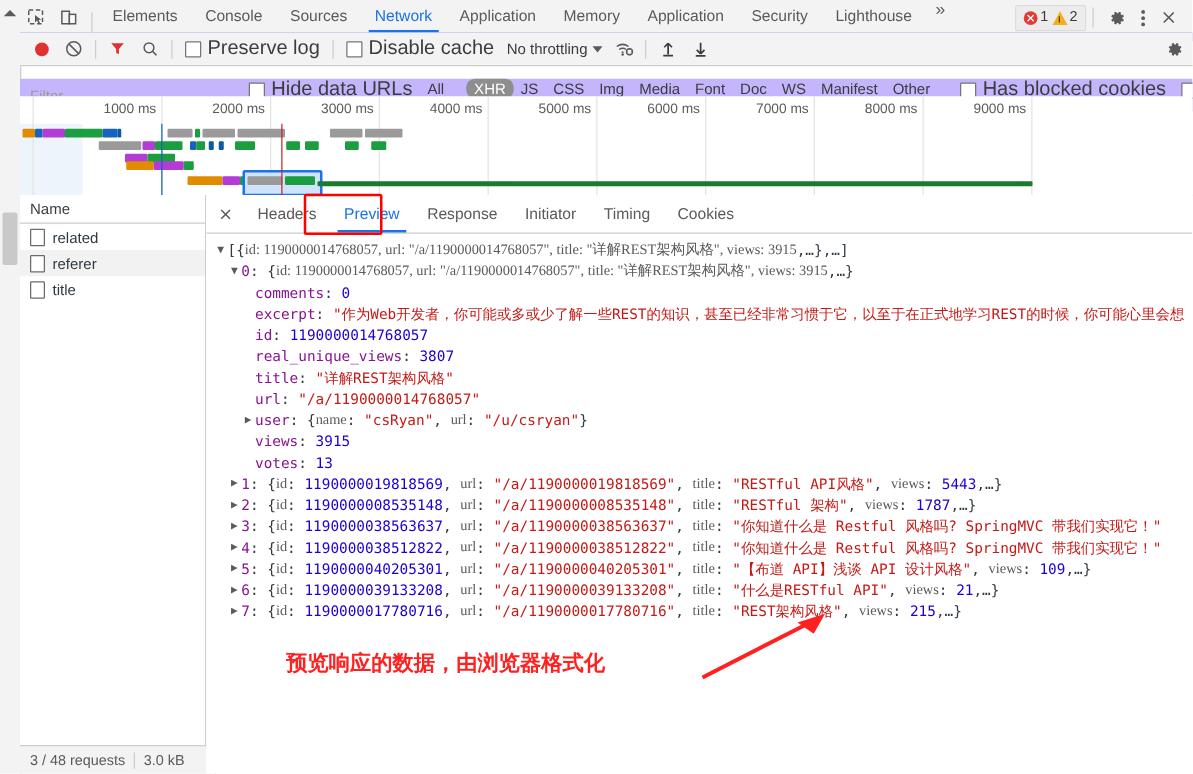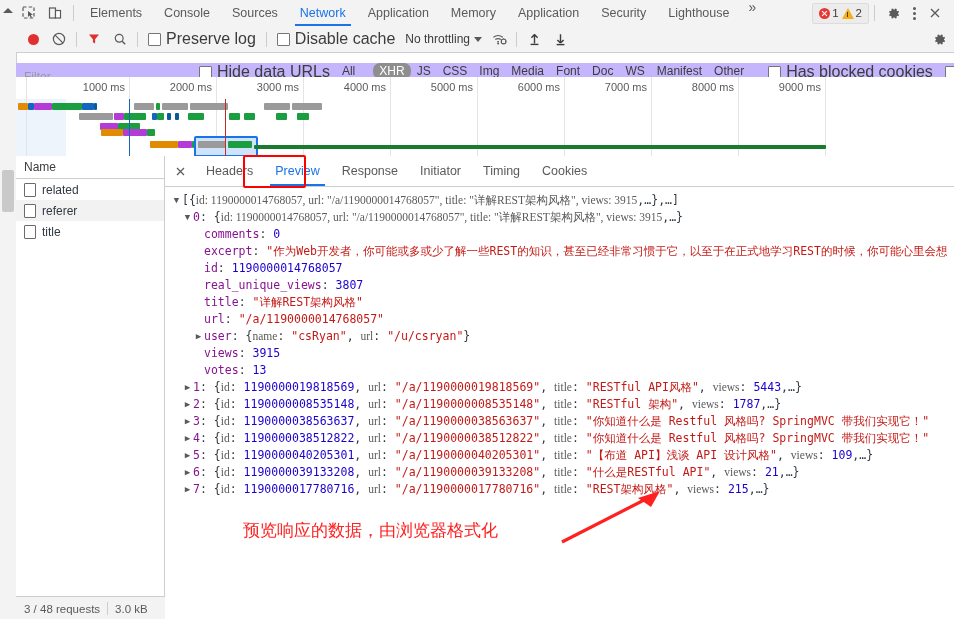--- a/index.html
+++ b/index.html
@@ -13,21 +13,21 @@
   #app{position:relative;width:954px;height:619px;background:#fff;}
 
   
   .left-gutter{position:absolute;left:0;top:0;width:16px;height:619px;background:#f3f3f3;border-right:1px solid #cdcdcd;}
   .gutter-caret{position:absolute;left:3px;top:8px;width:0;height:0;
     border-left:5px solid transparent;border-right:5px solid transparent;border-bottom:5px solid #5a5a5a;}
   .gutter-scroll{position:absolute;left:2px;top:170px;width:12px;height:42px;background:#c9c9c9;border-radius:2px;}
 
   
   .tabbar{position:absolute;left:16px;top:0;width:938px;height:26px;background:#f3f3f3;
-    border-bottom:7px solid #8b5cf6;display:flex;align-items:center;}
+    border-bottom:7px solid #8b5cf6;display:flex;align-items:flex-end;}
   .icon-btn{width:26px;height:24px;display:flex;align-items:center;justify-content:center;cursor:pointer;}
   .icon-btn svg{display:block;}
   .tab-div{width:1px;height:16px;background:#cdcdcd;margin:0 5px;}
   .tabs{display:flex;align-items:stretch;height:26px;}
   .tab{display:flex;align-items:center;padding:0 11px;height:26px;color:#5a5a5a;font-size:12.5px;
     cursor:pointer;position:relative;white-space:nowrap;}
   .tab.sel{color:#1a73e8;}
   .tab.sel:after{content:"";position:absolute;left:6px;right:6px;bottom:0;height:2px;background:#1a73e8;}
   .chev{padding:0 8px;color:#5a5a5a;font-size:14px;cursor:pointer;line-height:1;}
   .tabbar-right{margin-left:auto;display:flex;align-items:center;padding-right:6px;}
@@ -626,20 +626,20 @@
           <span class="p">:&nbsp;</span>
         <span class="n">215</span>
         <span class="p">,…}</span>
       </div>
 
     </div>
   </div>
 
   <div class="ann-box" style="left:243px;top:155px;width:59px;height:29px;"></div>
 
-  <div class="ann-text" style="left:243px;top:519px;">预览响应的数据，由浏览器格式化</div>
+  <div class="ann-text" style="left:229px;top:519px;font-weight:bold;">预览响应的数据，由浏览器格式化</div>
 
   <svg class="ann-arrow" style="left:556px;top:488px;" width="110" height="60" viewBox="0 0 110 60">
     <path d="M6 54 L96 8" stroke="#ff2020" stroke-width="3.2" fill="none"></path>
     <path d="M104 3 L82 10 L95 19 Z" fill="#ff2020"></path>
   </svg>
 
 </div>
 
 </body></html>

